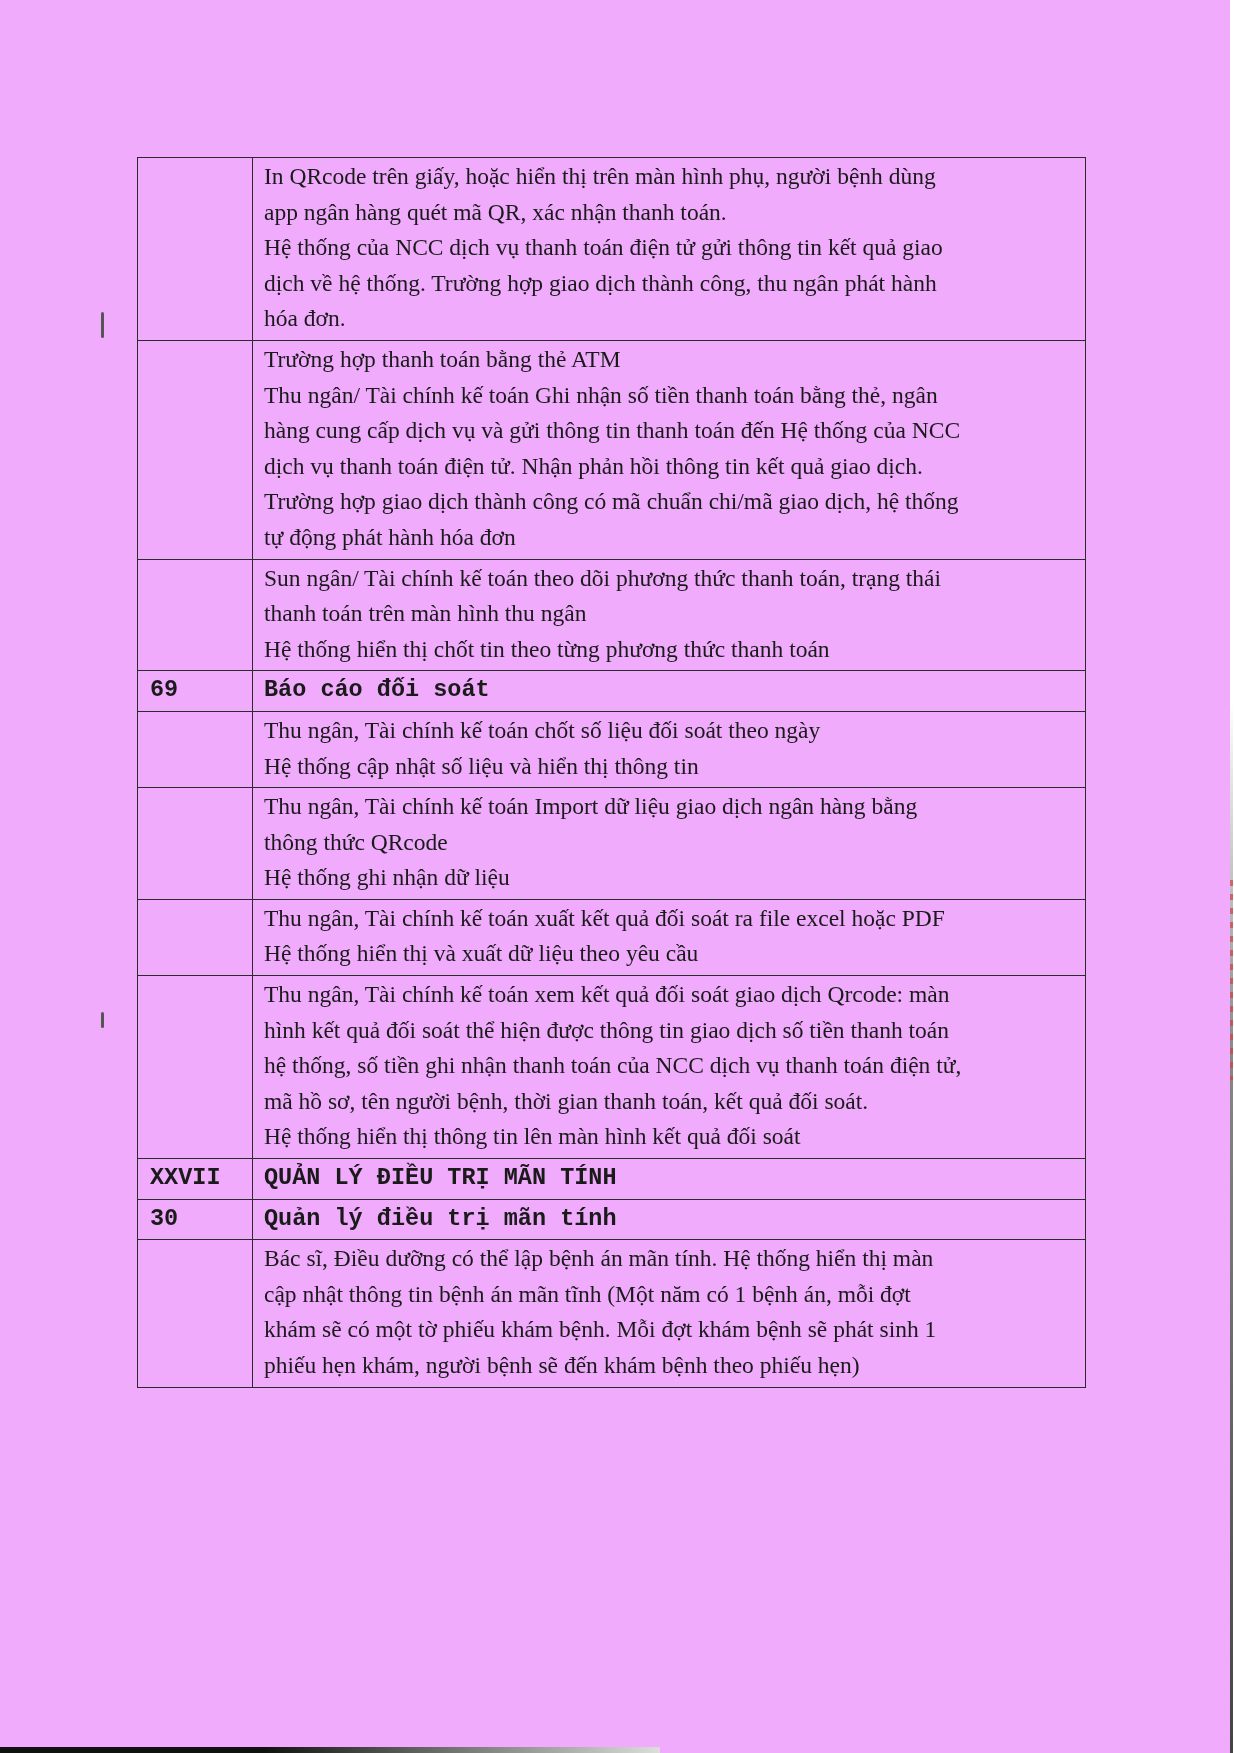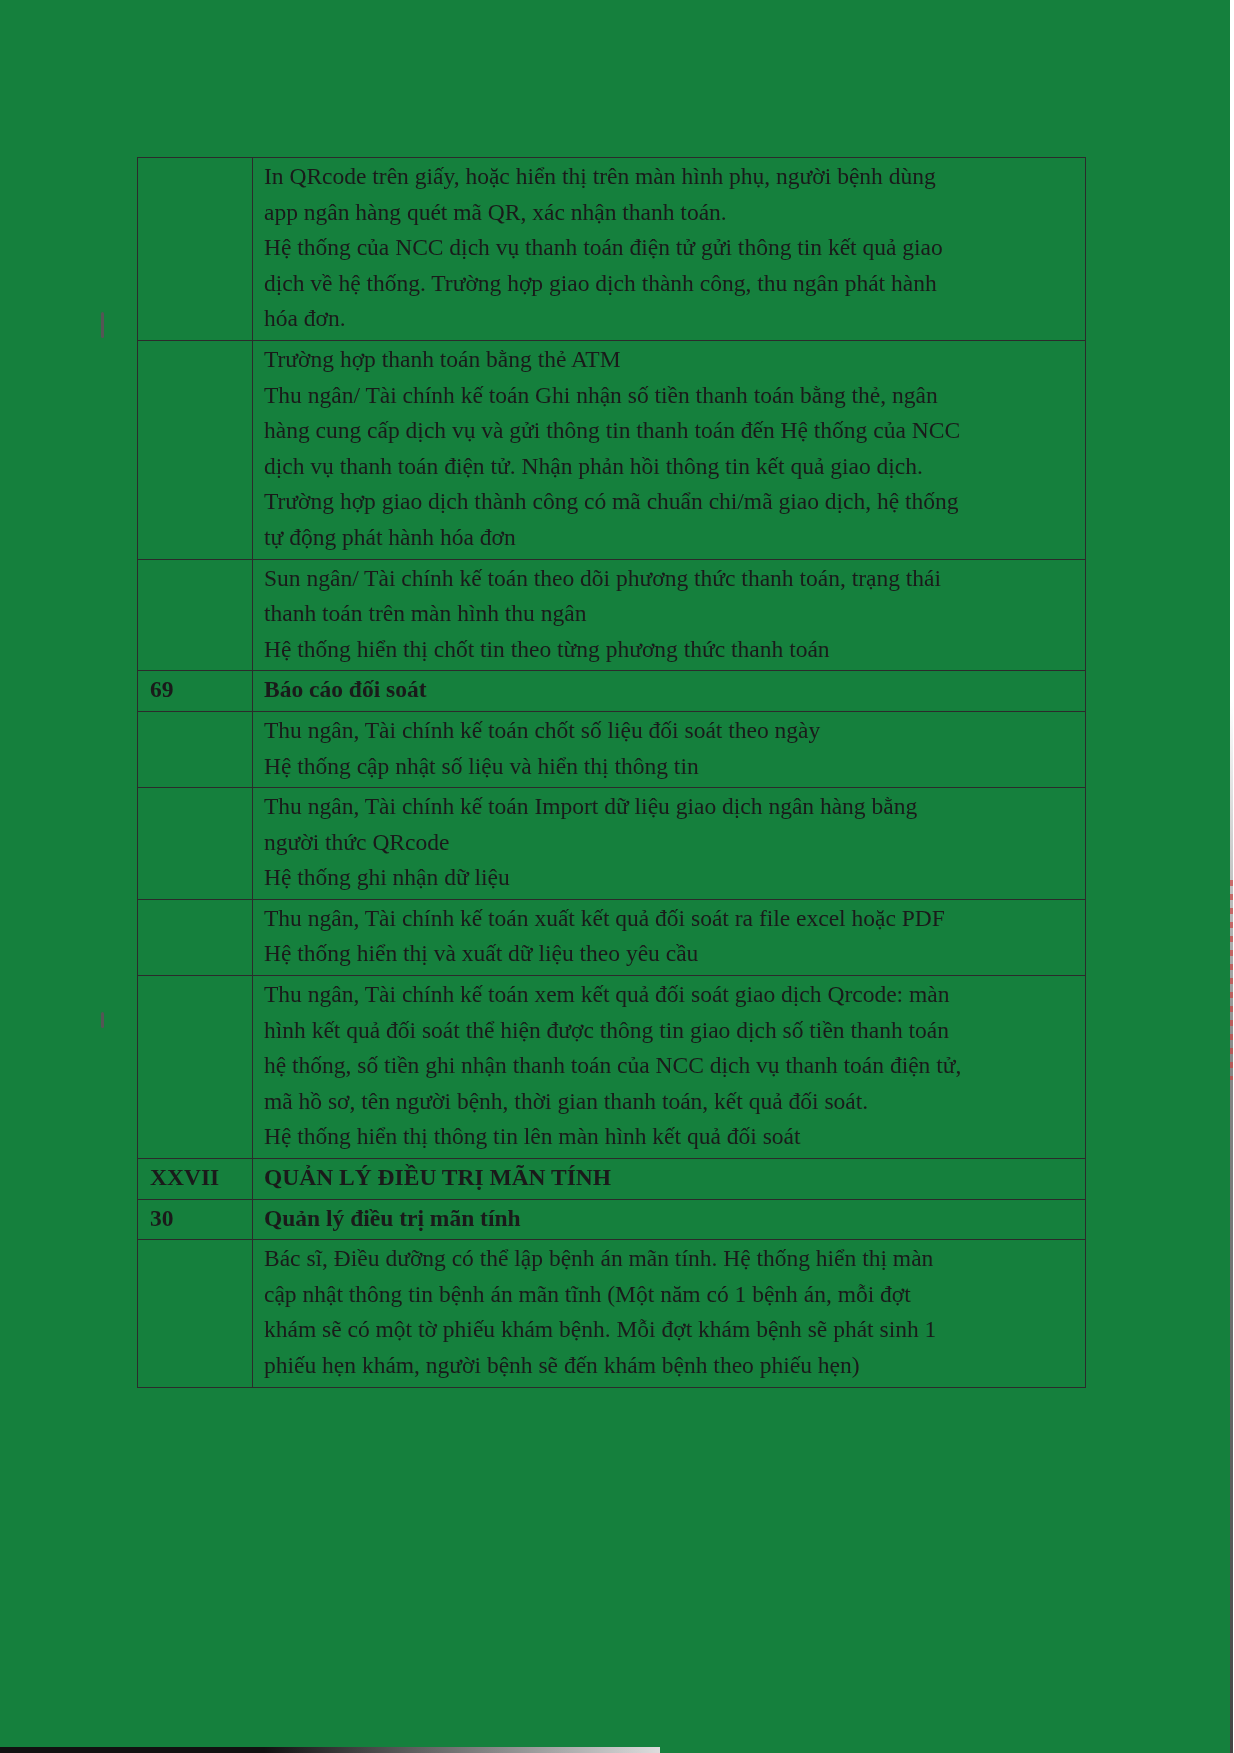--- a/index.html
+++ b/index.html
@@ -1,34 +1,34 @@
 <!DOCTYPE html>
 <html><head>
 <meta charset="utf-8">
 <style>
   html, body { margin: 0; padding: 0; background: #ffffff; }
   body {
     width: 1234px; height: 1753px; position: relative; overflow: hidden;
     font-family: "Liberation Serif", "DejaVu Serif", serif;
     color: #1a1a1a;
   }
-  .page { position: absolute; left: 0; top: 0; width: 1233px; height: 1753px; background: #15803d; }
+  .page { position: absolute; left: 0; top: 0; width: 1233px; height: 1753px; background: #f0abfc; }
   table.spec {
     position: absolute; left: 137px; top: 157px; width: 949px;
     border-collapse: collapse; table-layout: fixed;
   }
   table.spec td {
     border: 1.5px solid #2b2b2b;
     vertical-align: top;
     font-size: 23.5px;
     line-height: 35.6px;
     padding: 1px 10px 3px 11px;
   }
   table.spec td.num { width: 92px; padding-left: 12px; }
-  table.spec td.bold { font-weight: bold; }
+  table.spec td.bold { font-weight: bold; font-family: Liberation Mono, monospace; }
   .line { display: block; white-space: nowrap; }
   .row-first td { padding-top: 0px; }
   .stray-mark {
     position: absolute; width: 3px; background: #555; border-radius: 2px;
   }
   .right-edge {
     position: absolute; right: 0; top: 0; width: 3px; height: 1753px;
     background: linear-gradient(to bottom, #fff 0%, #fff 40%, #888 60%, #444 100%);
   }
   .red-marks {
@@ -90,21 +90,21 @@
           <td class="num"></td>
           <td class="desc">
             <span class="line">Thu ngân, Tài chính kế toán chốt số liệu đối soát theo ngày</span>
             <span class="line">Hệ thống cập nhật số liệu và hiển thị thông tin</span>
           </td>
         </tr>
         <tr>
           <td class="num"></td>
           <td class="desc">
             <span class="line">Thu ngân, Tài chính kế toán Import dữ liệu giao dịch ngân hàng bằng</span>
-            <span class="line">người thức QRcode</span>
+            <span class="line">thông thức QRcode</span>
             <span class="line">Hệ thống ghi nhận dữ liệu</span>
           </td>
         </tr>
         <tr>
           <td class="num"></td>
           <td class="desc">
             <span class="line">Thu ngân, Tài chính kế toán xuất kết quả đối soát ra file excel hoặc PDF</span>
             <span class="line">Hệ thống hiển thị và xuất dữ liệu theo yêu cầu</span>
           </td>
         </tr>

